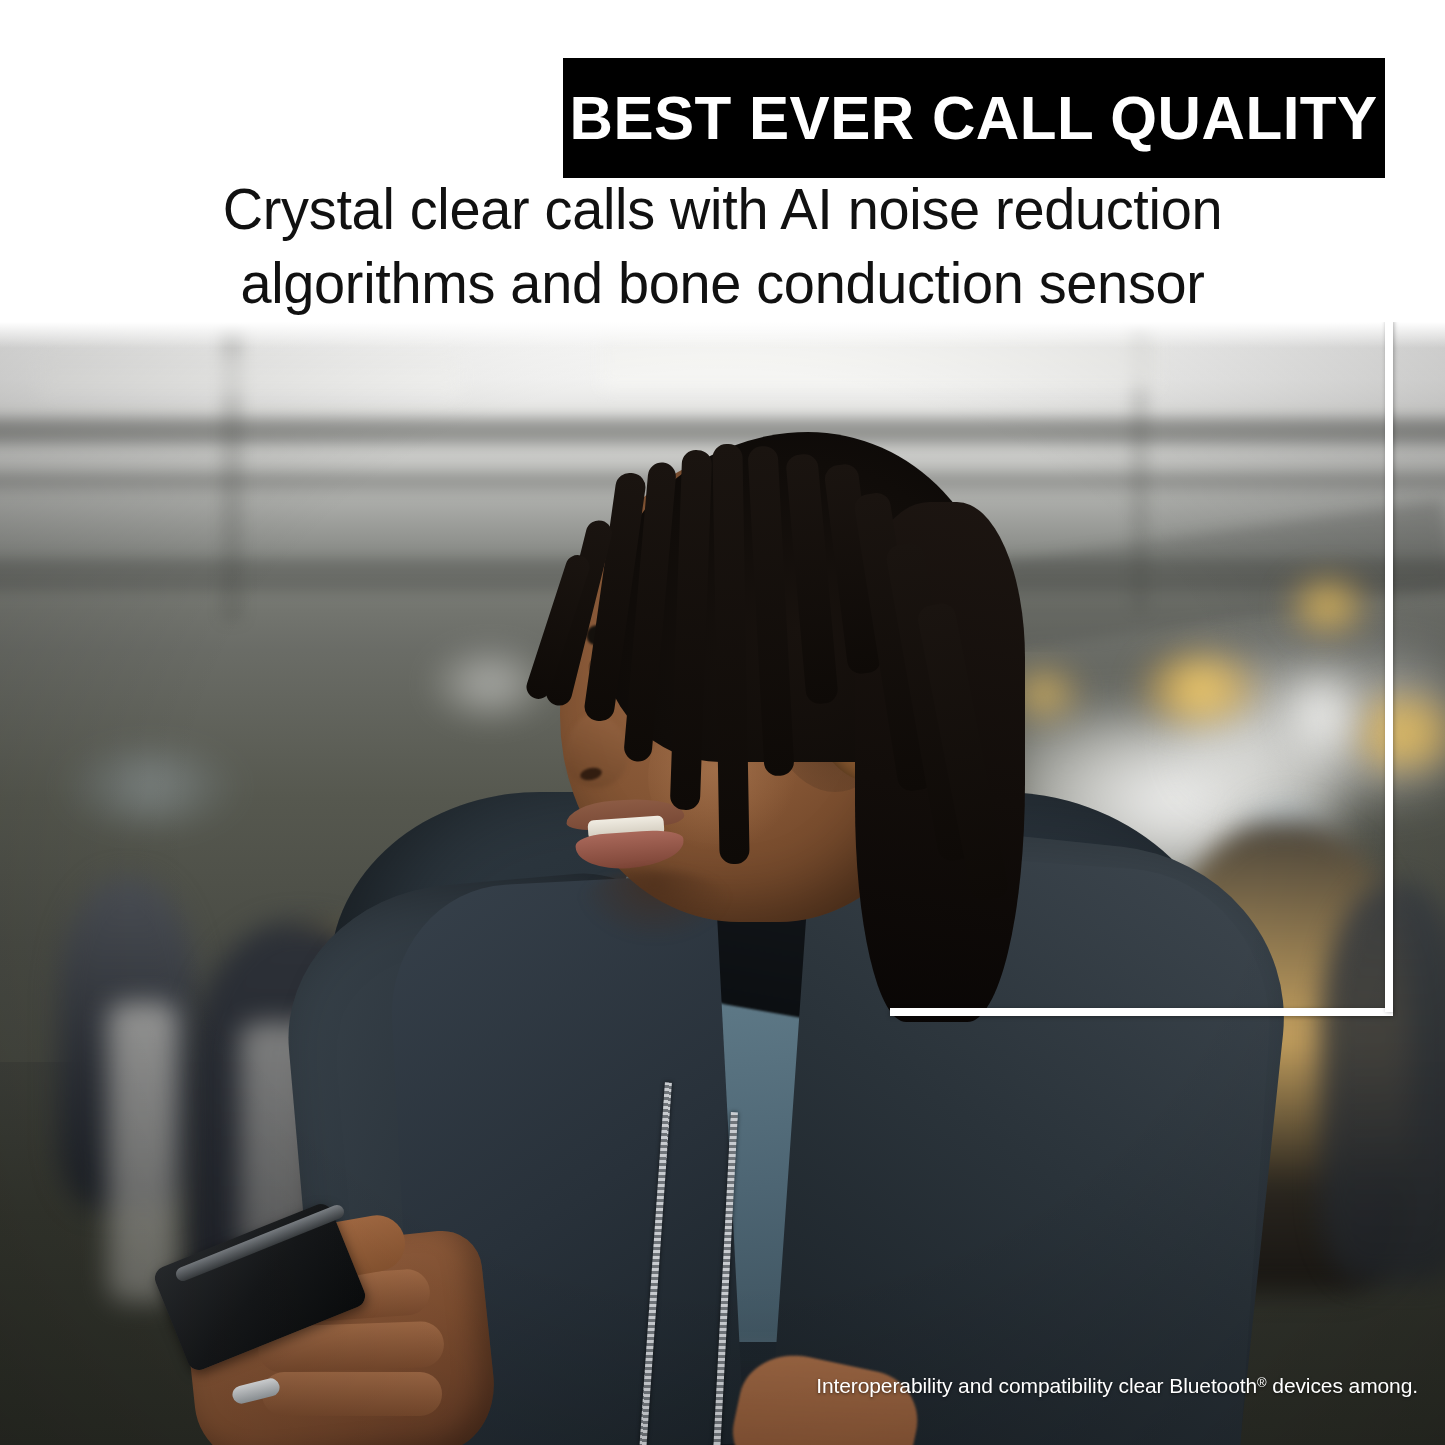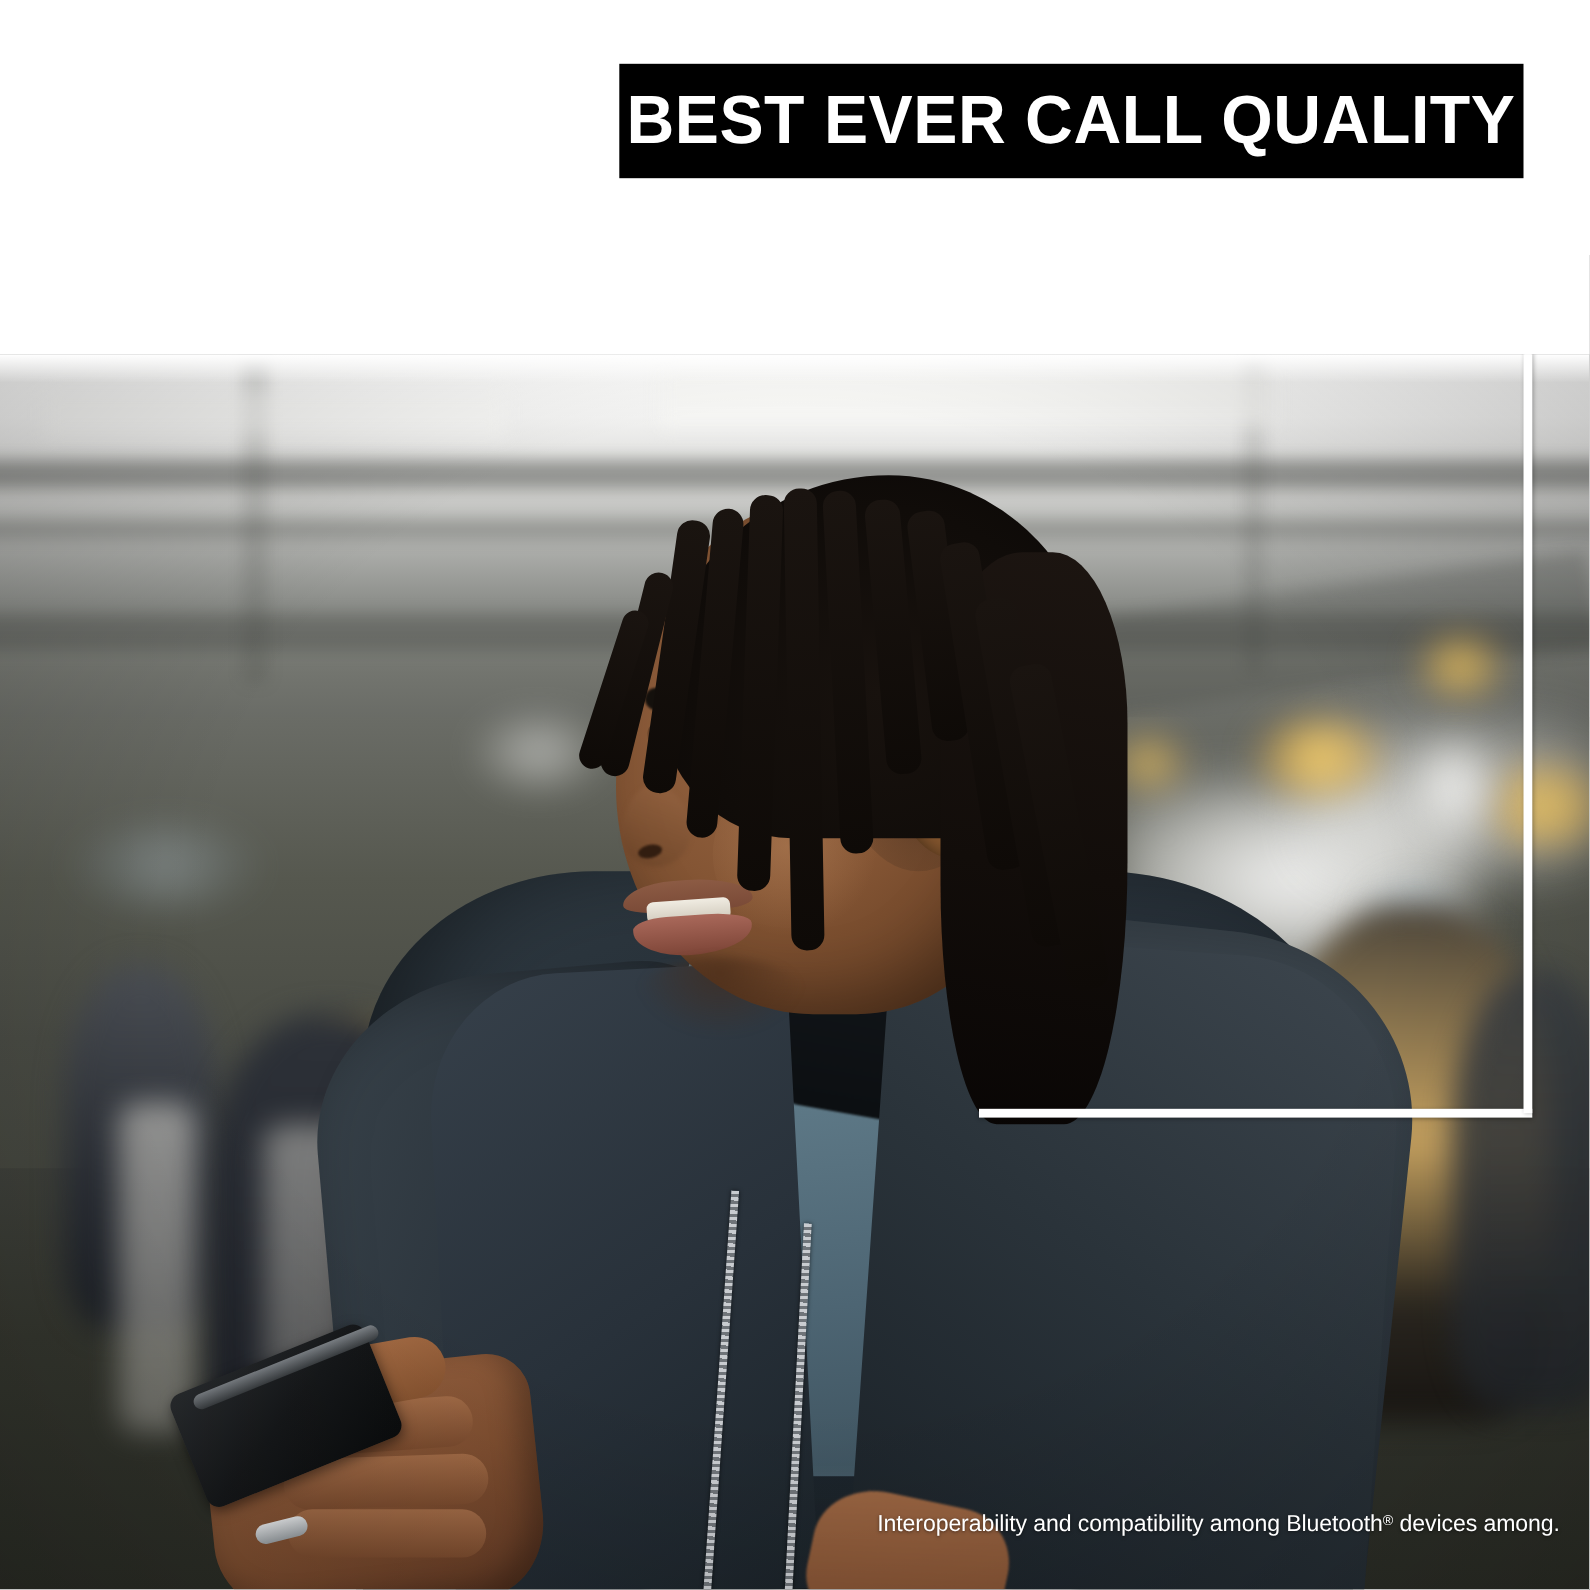--- a/index.html
+++ b/index.html
@@ -27,21 +27,21 @@
     height: 322px;
     background: #ffffff;
     z-index: 5;
   }
 
   .headline-banner {
     position: absolute;
     left: 563px;
     top: 58px;
     width: 822px;
-    height: 104px;
+    height: 120px;
     background: #000000;
     display: flex;
     align-items: center;
     justify-content: center;
     text-align: center;
   }
   .headline-text {
     color: #ffffff;
     font-family: "Liberation Sans", sans-serif;
     font-weight: bold;
@@ -594,17 +594,21 @@
     <div class="callout">
       <div class="callout-h"></div>
       <div class="callout-v"></div>
     </div>
   </div>
 
   <div class="header-zone">
     <div class="headline-banner">
       <span class="headline-text">BEST EVER CALL QUALITY</span>
     </div>
+    <div class="subheadline">
+      <span class="line">Crystal clear calls with AI noise reduction</span>
+      <span class="line">algorithms and bone conduction sensor</span>
+    </div>
   </div>
 
-  <div class="disclaimer"><span>Interoperability and compatibility among Bluetooth</span><sup>®</sup><span> devices among.</span></div>
+  <div class="disclaimer"><span>Interoperability and compatibility clear Bluetooth</span><sup>®</sup><span> devices among.</span></div>
 
 </div>
 
 </body></html>

